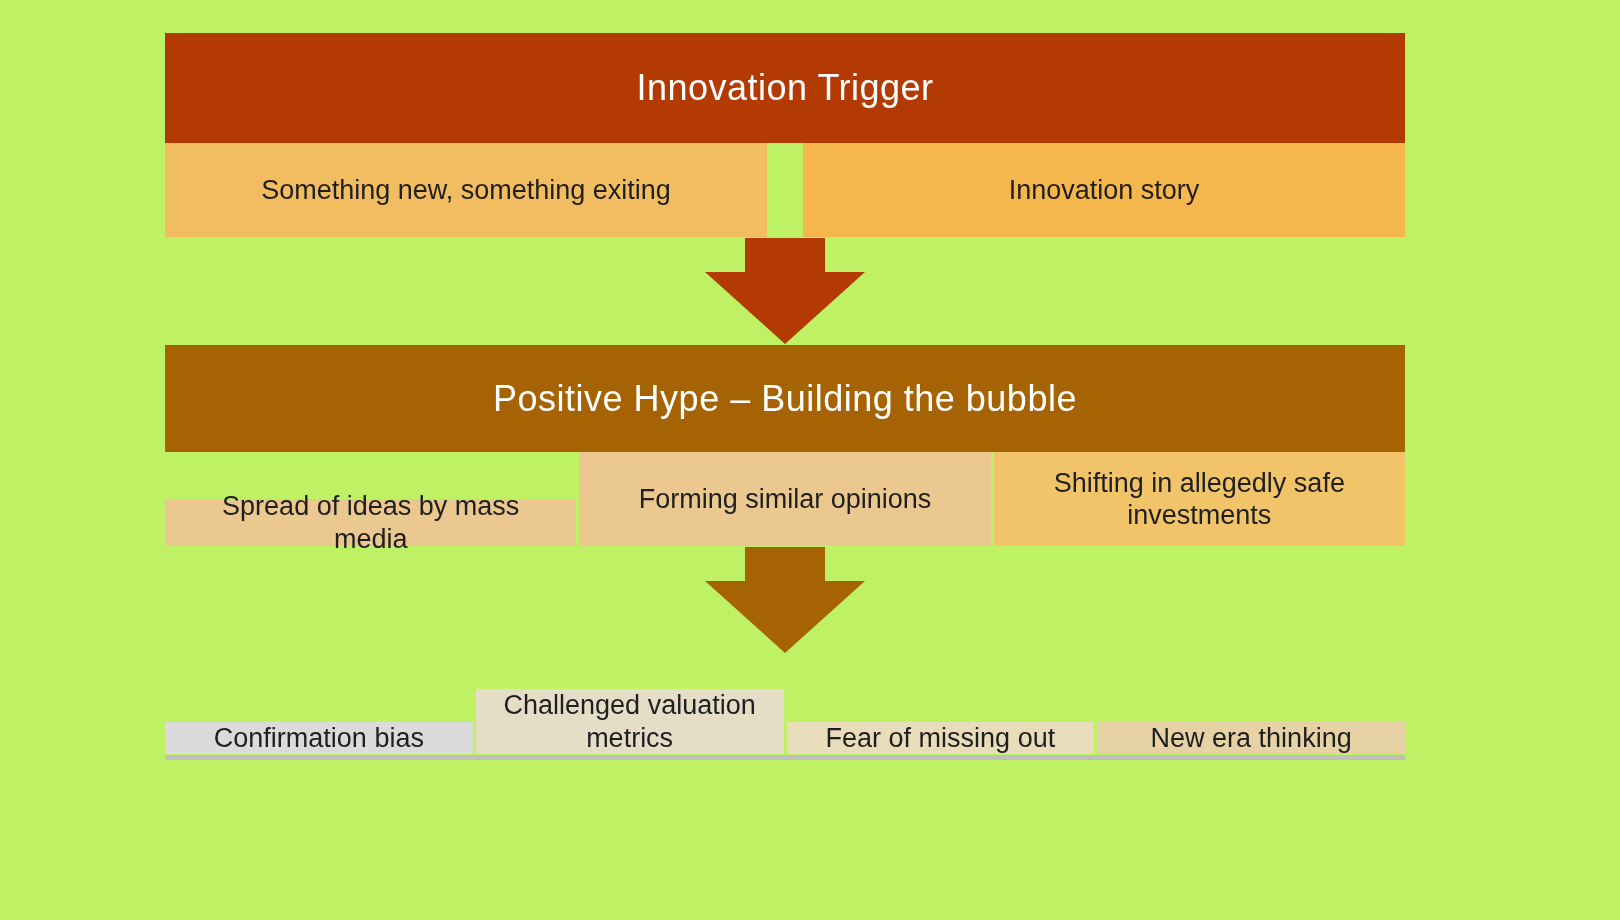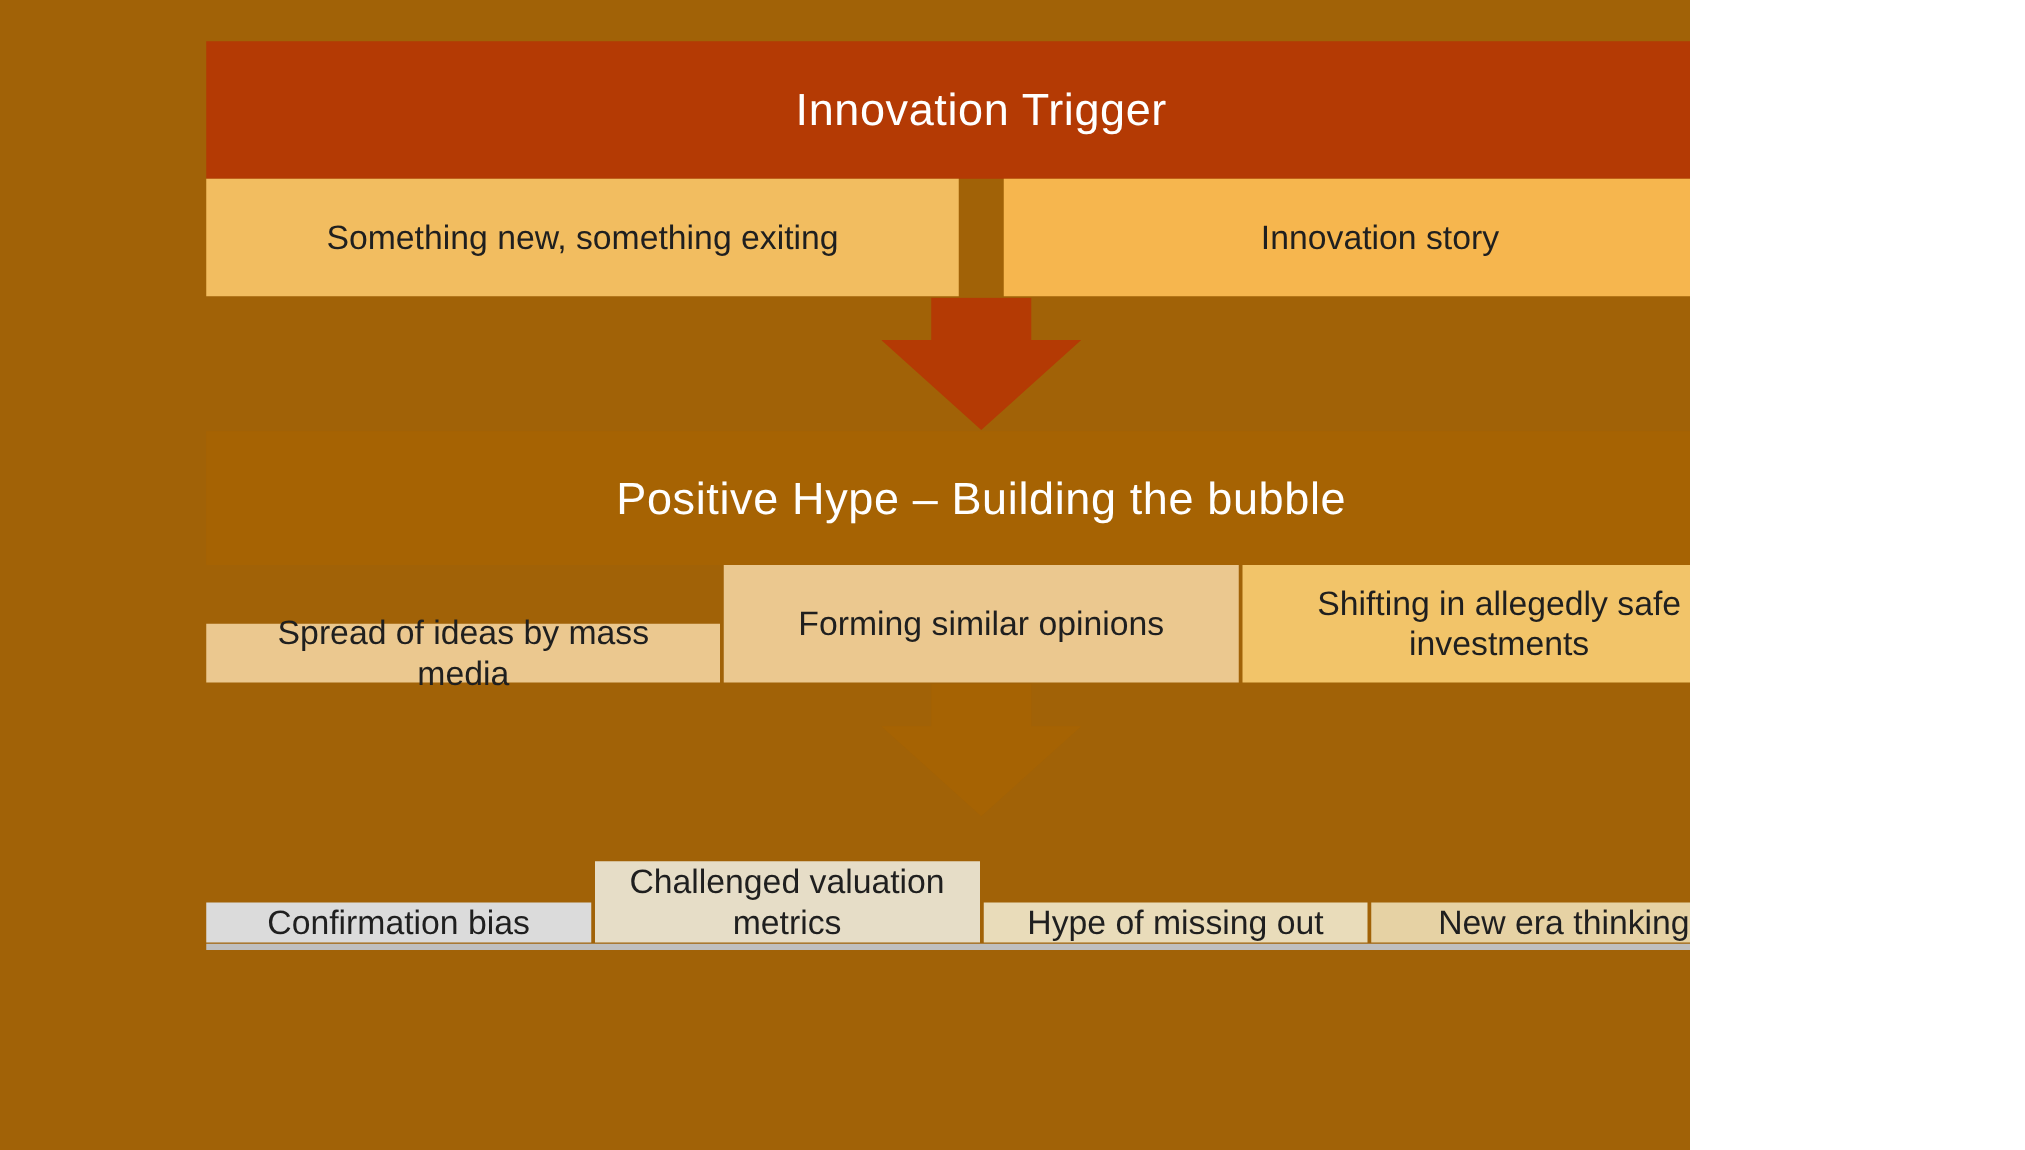--- a/index.html
+++ b/index.html
@@ -3,23 +3,23 @@
 <meta charset="utf-8">
 <style>
   html, body {
     margin: 0;
     padding: 0;
     background: #ffffff;
     font-family: "Liberation Sans", "DejaVu Sans", sans-serif;
   }
   .canvas {
     position: relative;
-    width: 1352px;
+    width: 1620px;
     height: 920px;
-    background: #a16207;
+    background: #bef264;
     overflow: hidden;
   }
   .content {
     position: absolute;
     left: 165px;
     top: 33px;
     width: 1240px;
   }
   .section-header {
     display: flex;
@@ -93,20 +93,20 @@
       <div class="item-cell" style="background: rgb(242, 196, 105); padding-left: 24px;">Shifting in allegedly safe investments</div>
     </div>
 
     <div class="arrow-zone az-2">
       <div class="down-arrow" style="background: rgb(166, 99, 3);"></div>
     </div>
 
     <div class="item-row row-3">
       <div class="item-cell" style="background: rgb(219, 219, 219);">Confirmation bias</div>
       <div class="item-cell" style="background: rgb(230, 221, 199);">Challenged valuation metrics</div>
-      <div class="item-cell" style="background: rgb(233, 220, 186);">Hype of missing out</div>
+      <div class="item-cell" style="background: rgb(233, 220, 186);">Fear of missing out</div>
       <div class="item-cell" style="background: rgb(230, 210, 164);">New era thinking</div>
     </div>
 
     <div class="bottom-rule"></div>
 
   </div>
 </div>
 
 </body></html>

